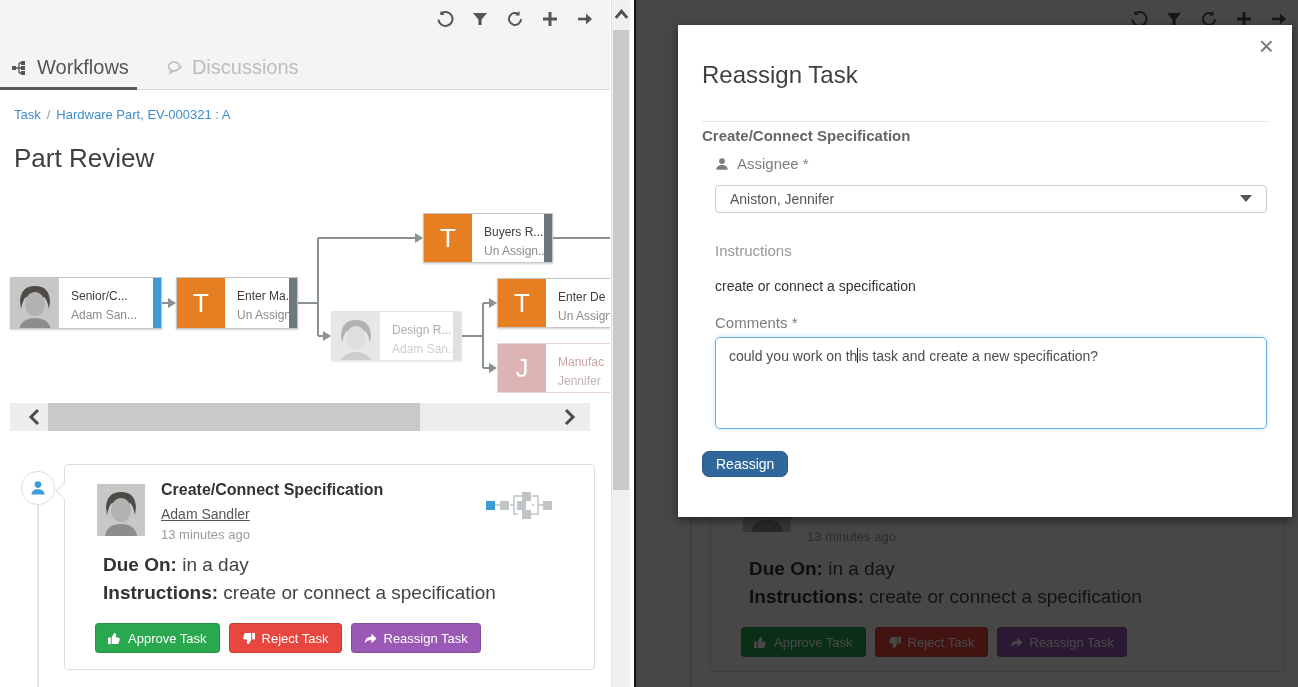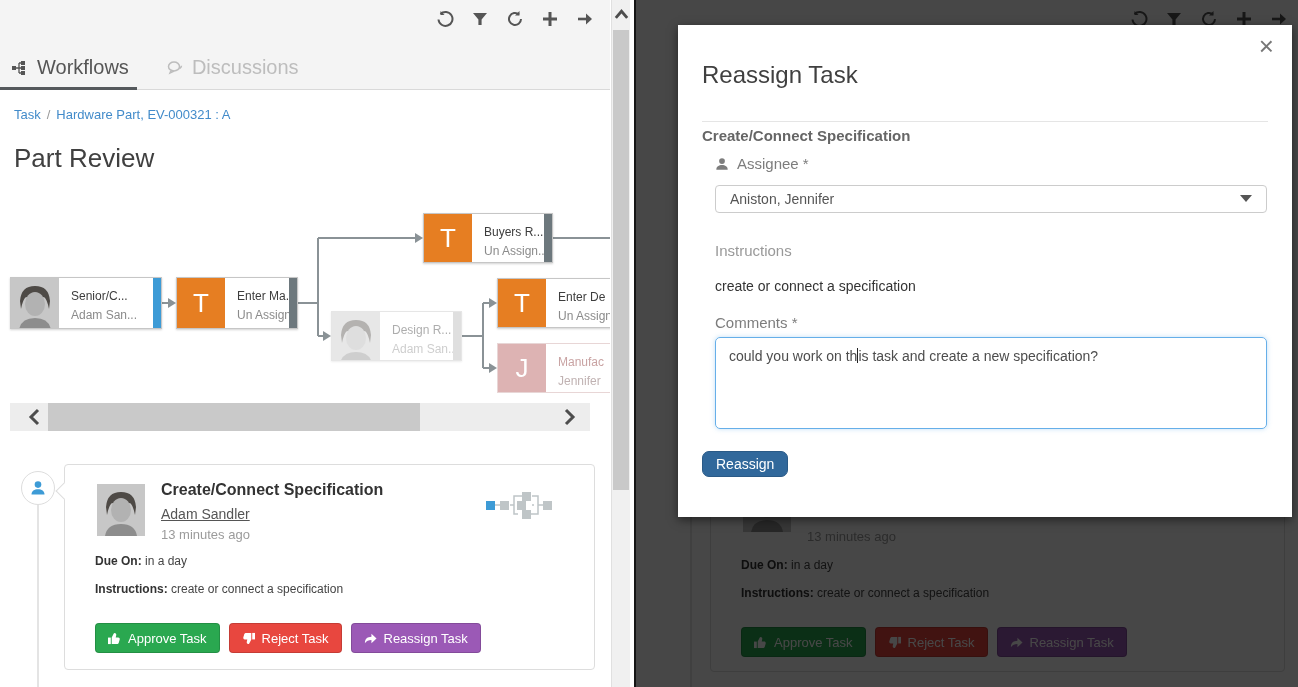--- a/index.html
+++ b/index.html
@@ -64,21 +64,21 @@
   .tl-circle svg { width:16px; height:16px; }
 
   .task-card { position:absolute; background:#fff; border:1px solid #ddd; border-radius:4px; }
   .card-notch { position:absolute; left:-7px; top:20px; width:12px; height:12px; background:#fff;
     border-left:1px solid #ddd; border-bottom:1px solid #ddd; transform:rotate(45deg); }
   .avatar52 { position:absolute; left:30px; top:19px; width:52px; height:52px; }
   .tc-title { position:absolute; left:96px; top:16px; font-size:16px; font-weight:700; color:#333; }
   .tc-name { position:absolute; left:96px; top:41px; font-size:14px; color:#555;text-decoration:underline; }
   .tc-time { position:absolute; left:96px; top:62px; font-size:13px; color:#9b9b9b; }
   .tc-mini { position:absolute; right:36px; top:26px; width:72px; height:32px; }
-  .tc-row { position:absolute; left:30px; font-size:12px; color:#444; }
+  .tc-row { position:absolute; left:38px; font-size:19px; color:#444; }
   .tc-row b { color:#333; }
   .tc-row.due { top:89px; }
   .tc-row.instr { top:117px; }
   .tc-buttons { position:absolute; left:30px; top:158px; display:flex; gap:9px; }
   .btn { display:flex; align-items:center; gap:7px; height:30px; padding:0 12px; border-radius:4px;
     color:#fff; font-size:13px; cursor:pointer; border:1px solid rgba(0,0,0,.15); white-space:nowrap; }
   .btn svg { width:13px; height:13px; }
   .btn.green { background:#2aa850; }
   .btn.red { background:#e8473f; }
   .btn.purple { background:#9b59b6; }

